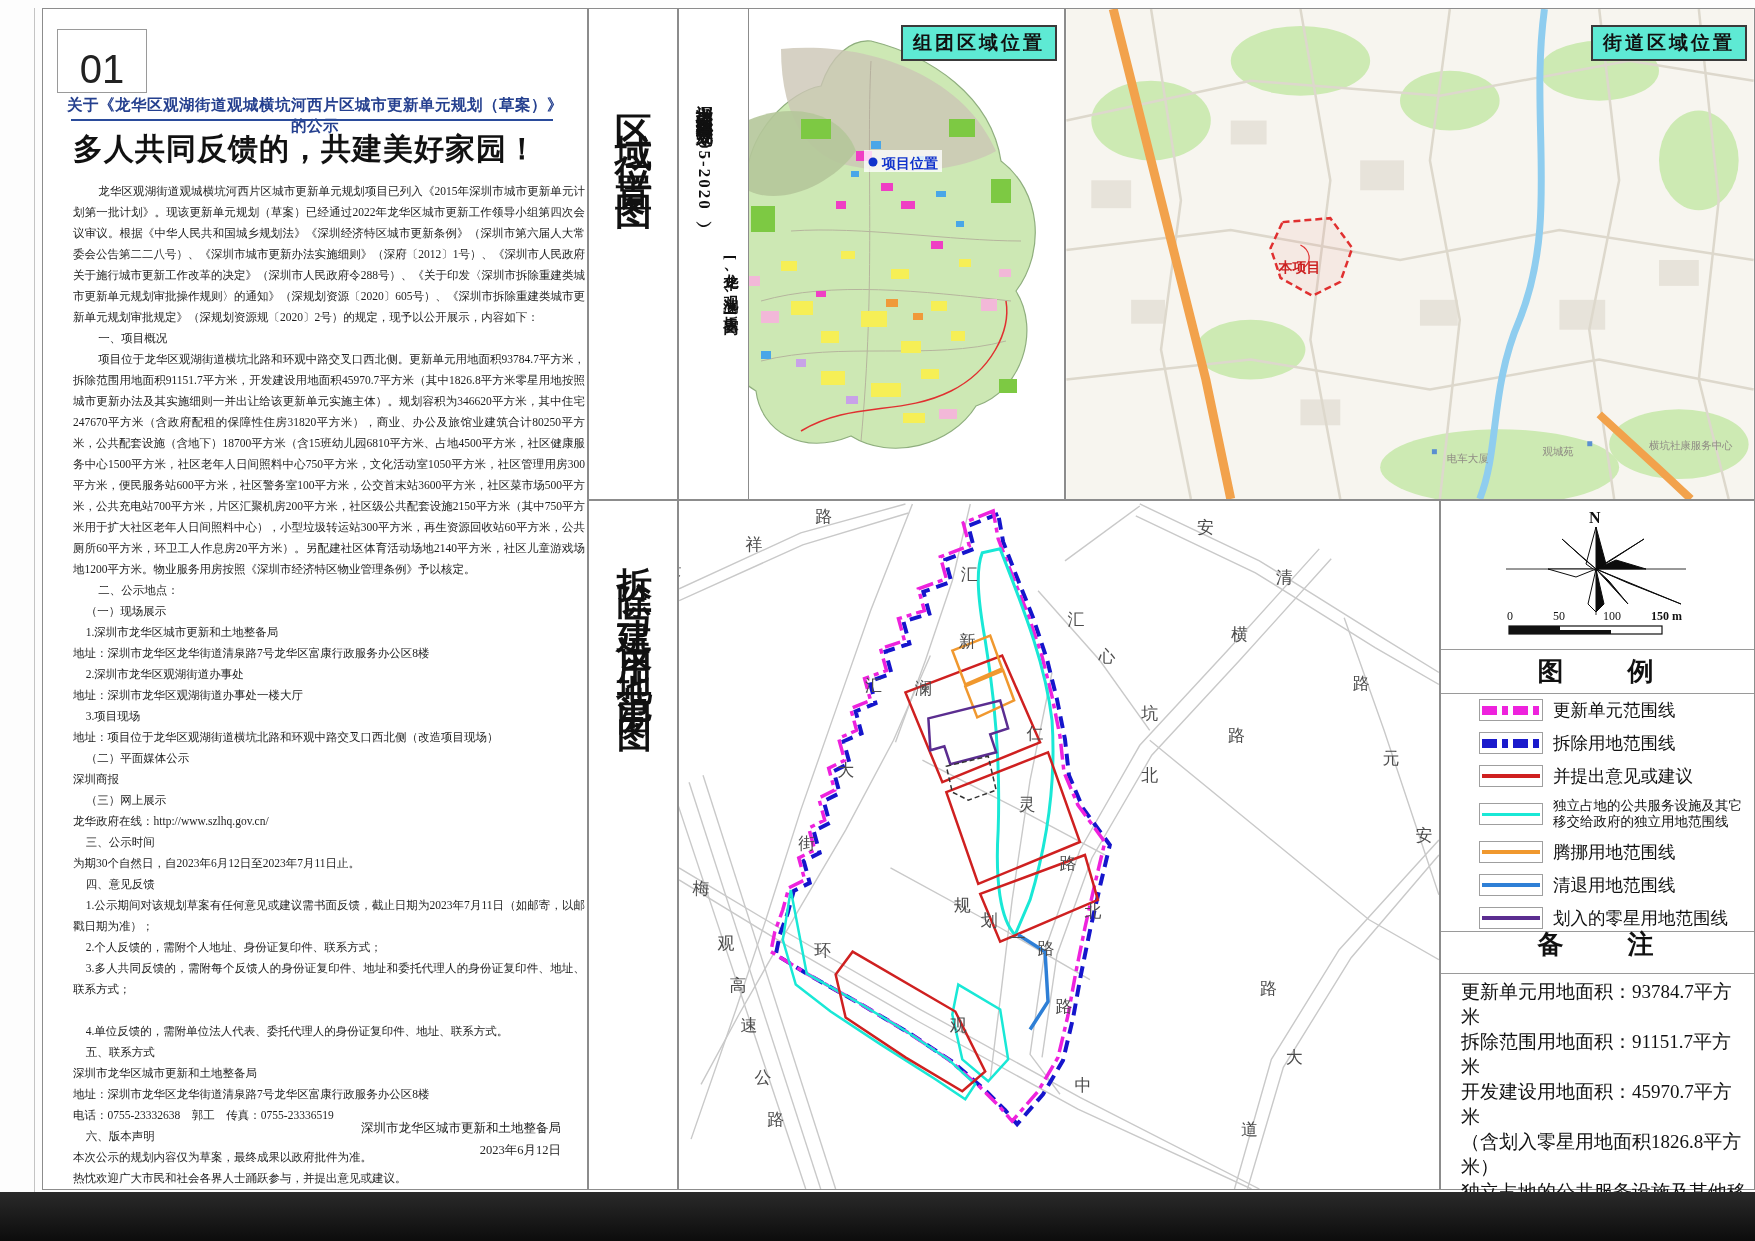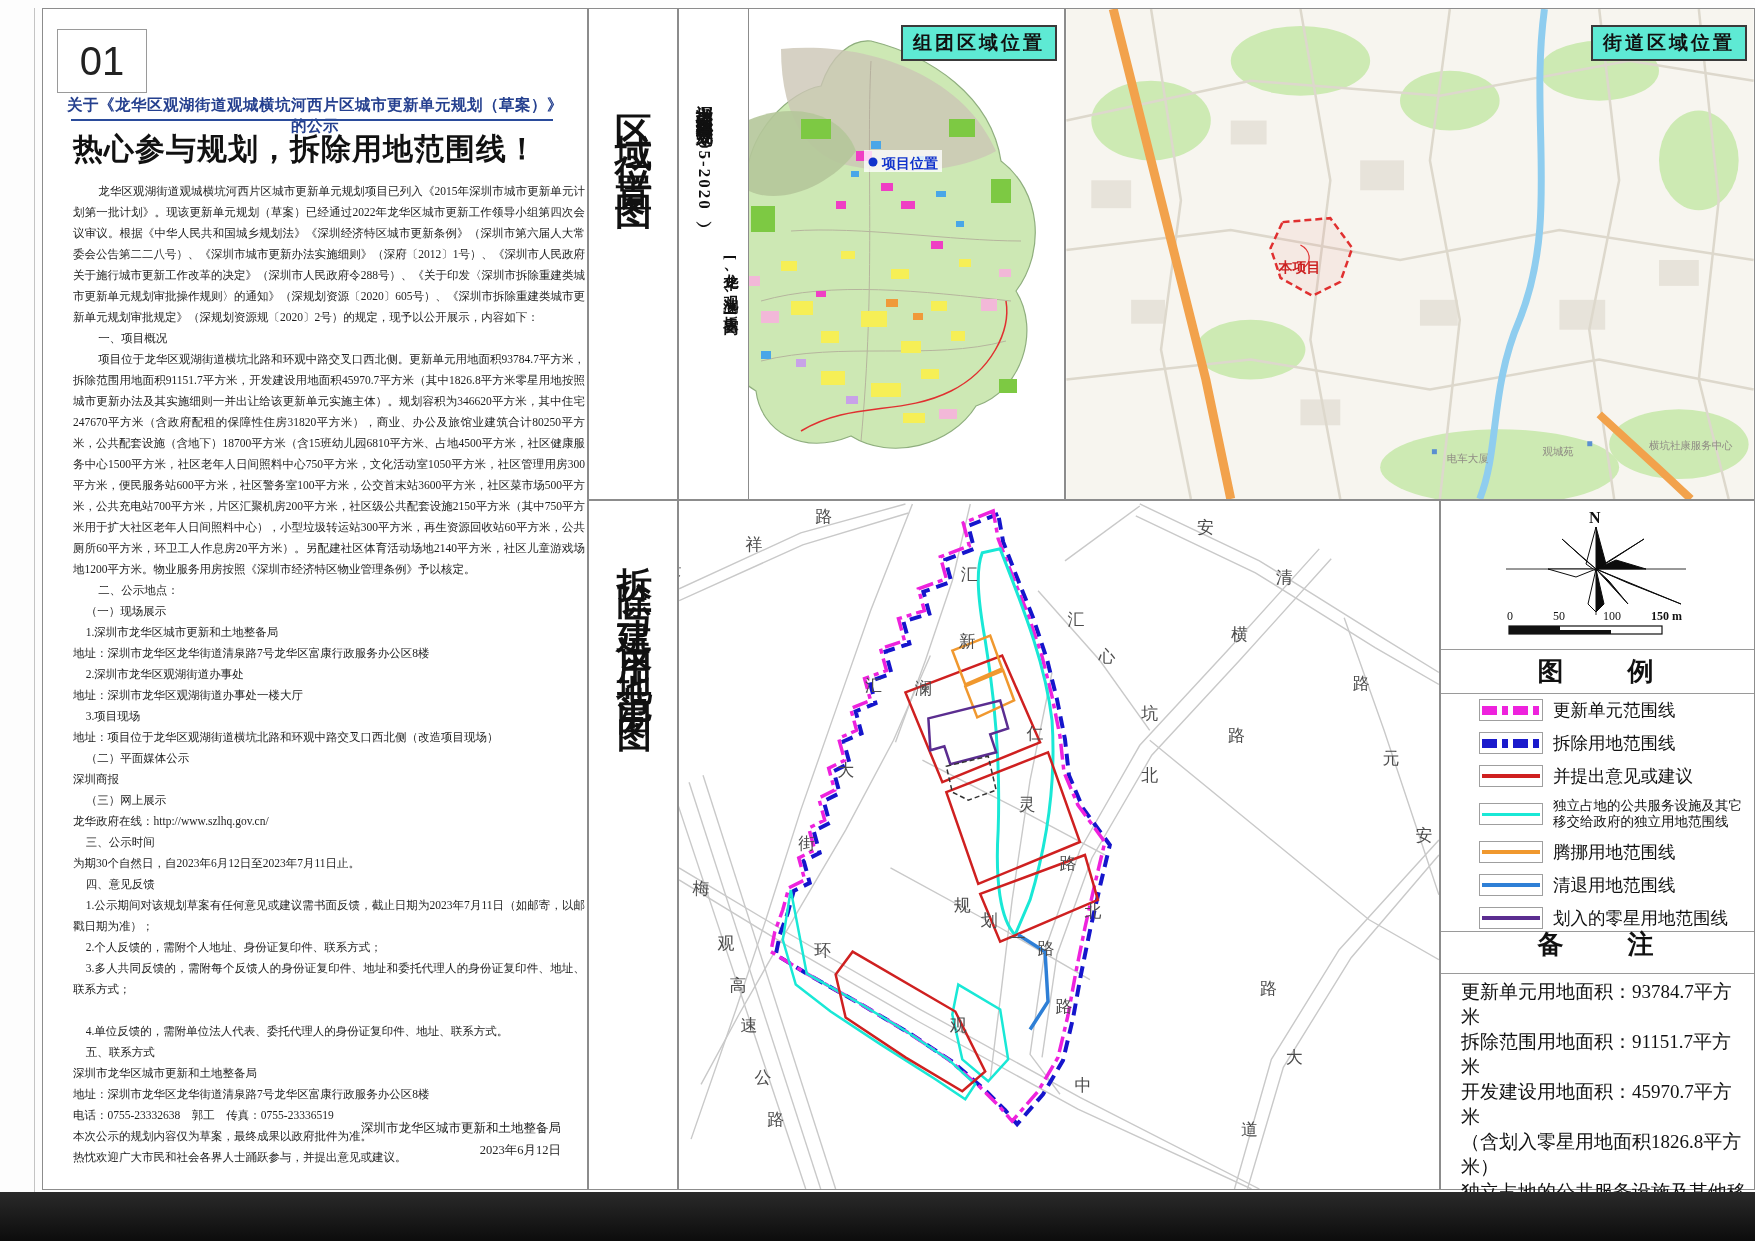--- a/index.html
+++ b/index.html
@@ -3,21 +3,21 @@
 <meta charset="utf-8">
 <style>
   html,body{margin:0;padding:0;background:#e8e8e8;}
   #canvas{position:relative;width:1755px;height:1241px;background:#fdfdfd;overflow:hidden;
           font-family:"Liberation Serif","DejaVu Serif",serif;}
   .panel{position:absolute;border:1px solid #8c8c8c;background:#fff;box-sizing:border-box;}
   .frame-line{position:absolute;background:#c4c4c4;}
   
   #doc{left:42px;top:8px;width:546px;height:1182px;}
   #num-box{position:absolute;left:14px;top:20px;width:88px;height:62px;border:1px solid #9a9a9a;
-           display:flex;align-items:center;justify-content:center;
+           display:flex;align-items:flex-end;justify-content:center;
            font-family:"Liberation Sans","DejaVu Sans",sans-serif;font-size:40px;color:#222;}
   #doc-title{position:absolute;left:20px;right:20px;top:86px;text-align:center;
              color:#25408f;font-size:15.5px;font-weight:600;letter-spacing:.5px;}
   #doc-rule{position:absolute;left:28px;right:34px;top:110px;height:2px;background:#2a4b9b;}
   #doc-headline{position:absolute;left:30px;top:120px;
                 font-family:"Liberation Sans","DejaVu Sans",sans-serif;
                 font-size:30px;font-weight:bold;color:#111;letter-spacing:1px;}
   #doc-body{position:absolute;left:30px;top:172px;width:512px;
             font-size:11.5px;line-height:21px;color:#1d1d1d;text-align:justify;}
   #doc-body .bl{margin:0;}
@@ -69,21 +69,21 @@
 <div id="canvas">
 
   <div class="frame-line" style="left:34px;top:8px;width:1px;height:1184px;"></div>
 
   <div id="doc" class="panel">
     <div id="num-box">
       <span>01</span>
     </div>
     <div id="doc-title">关于《龙华区观湖街道观城横坑河西片区城市更新单元规划（草案）》的公示</div>
     <div id="doc-rule"></div>
-    <div id="doc-headline">热心参与规划，拆除用地范围线！</div>
+    <div id="doc-headline">多人共同反馈的，共建美好家园！</div>
     <div id="doc-body">
         <div class="bl" style="text-indent: 2.2em;">龙华区观湖街道观城横坑河西片区城市更新单元规划项目已列入《2015年深圳市城市更新单元计划第一批计划》。现该更新单元规划（草案）已经通过2022年龙华区城市更新工作领导小组第四次会议审议。根据《中华人民共和国城乡规划法》《深圳经济特区城市更新条例》（深圳市第六届人大常委会公告第二二八号）、《深圳市城市更新办法实施细则》（深府〔2012〕1号）、《深圳市人民政府关于施行城市更新工作改革的决定》（深圳市人民政府令288号）、《关于印发〈深圳市拆除重建类城市更新单元规划审批操作规则〉的通知》（深规划资源〔2020〕605号）、《深圳市拆除重建类城市更新单元规划审批规定》（深规划资源规〔2020〕2号）的规定，现予以公开展示，内容如下：</div>
         <div class="bl" style="text-indent: 2.2em;">一、项目概况</div>
         <div class="bl" style="text-indent: 2.2em;">项目位于龙华区观湖街道横坑北路和环观中路交叉口西北侧。更新单元用地面积93784.7平方米，拆除范围用地面积91151.7平方米，开发建设用地面积45970.7平方米（其中1826.8平方米零星用地按照城市更新办法及其实施细则一并出让给该更新单元实施主体）。规划容积为346620平方米，其中住宅247670平方米（含政府配租的保障性住房31820平方米），商业、办公及旅馆业建筑合计80250平方米，公共配套设施（含地下）18700平方米（含15班幼儿园6810平方米、占地4500平方米，社区健康服务中心1500平方米，社区老年人日间照料中心750平方米，文化活动室1050平方米，社区管理用房300平方米，便民服务站600平方米，社区警务室100平方米，公交首末站3600平方米，社区菜市场500平方米，公共充电站700平方米，片区汇聚机房200平方米，社区级公共配套设施2150平方米（其中750平方米用于扩大社区老年人日间照料中心），小型垃圾转运站300平方米，再生资源回收站60平方米，公共厕所60平方米，环卫工人作息房20平方米）。另配建社区体育活动场地2140平方米，社区儿童游戏场地1200平方米。物业服务用房按照《深圳市经济特区物业管理条例》予以核定。</div>
         <div class="bl" style="text-indent: 2.2em;">二、公示地点：</div>
         <div class="bl" style="text-indent: 1.1em;">（一）现场展示</div>
         <div class="bl" style="text-indent: 1.1em;">1.深圳市龙华区城市更新和土地整备局</div>
         <div class="bl" style="text-indent: 0em;">地址：深圳市龙华区龙华街道清泉路7号龙华区富康行政服务办公区8楼</div>
         <div class="bl" style="text-indent: 1.1em;">2.深圳市龙华区观湖街道办事处</div>
         <div class="bl" style="text-indent: 0em;">地址：深圳市龙华区观湖街道办事处一楼大厅</div>
@@ -97,20 +97,21 @@
         <div class="bl" style="text-indent: 0em;">为期30个自然日，自2023年6月12日至2023年7月11日止。</div>
         <div class="bl" style="text-indent: 1.1em;">四、意见反馈</div>
         <div class="bl" style="text-indent: 1.1em;">1.公示期间对该规划草案有任何意见或建议需书面反馈，截止日期为2023年7月11日（如邮寄，以邮戳日期为准）；</div>
         <div class="bl" style="text-indent: 1.1em;">2.个人反馈的，需附个人地址、身份证复印件、联系方式；</div>
         <div class="bl" style="text-indent: 1.1em;">3.多人共同反馈的，需附每个反馈人的身份证复印件、地址和委托代理人的身份证复印件、地址、联系方式；</div>
         <div class="bl" style="text-indent: 1.1em; margin-top: 21px;">4.单位反馈的，需附单位法人代表、委托代理人的身份证复印件、地址、联系方式。</div>
         <div class="bl" style="text-indent: 1.1em;">五、联系方式</div>
         <div class="bl" style="text-indent: 0em;">深圳市龙华区城市更新和土地整备局</div>
         <div class="bl" style="text-indent: 0em;">地址：深圳市龙华区龙华街道清泉路7号龙华区富康行政服务办公区8楼</div>
         <div class="bl" style="text-indent: 0em;">电话：0755-23332638　郭工　传真：0755-23336519</div>
+        <div class="bl" style="text-indent: 1.1em;">六、版本声明</div>
         <div class="bl" style="text-indent: 0em;">本次公示的规划内容仅为草案，最终成果以政府批件为准。</div>
         <div class="bl" style="text-indent: 0em;">热忱欢迎广大市民和社会各界人士踊跃参与，并提出意见或建议。</div>
       </div>
     <div id="doc-sign">
       <div>深圳市龙华区城市更新和土地整备局</div>
       <div>2023年6月12日</div>
     </div>
   </div>
 
   <div id="strip-a" class="panel vstrip">

